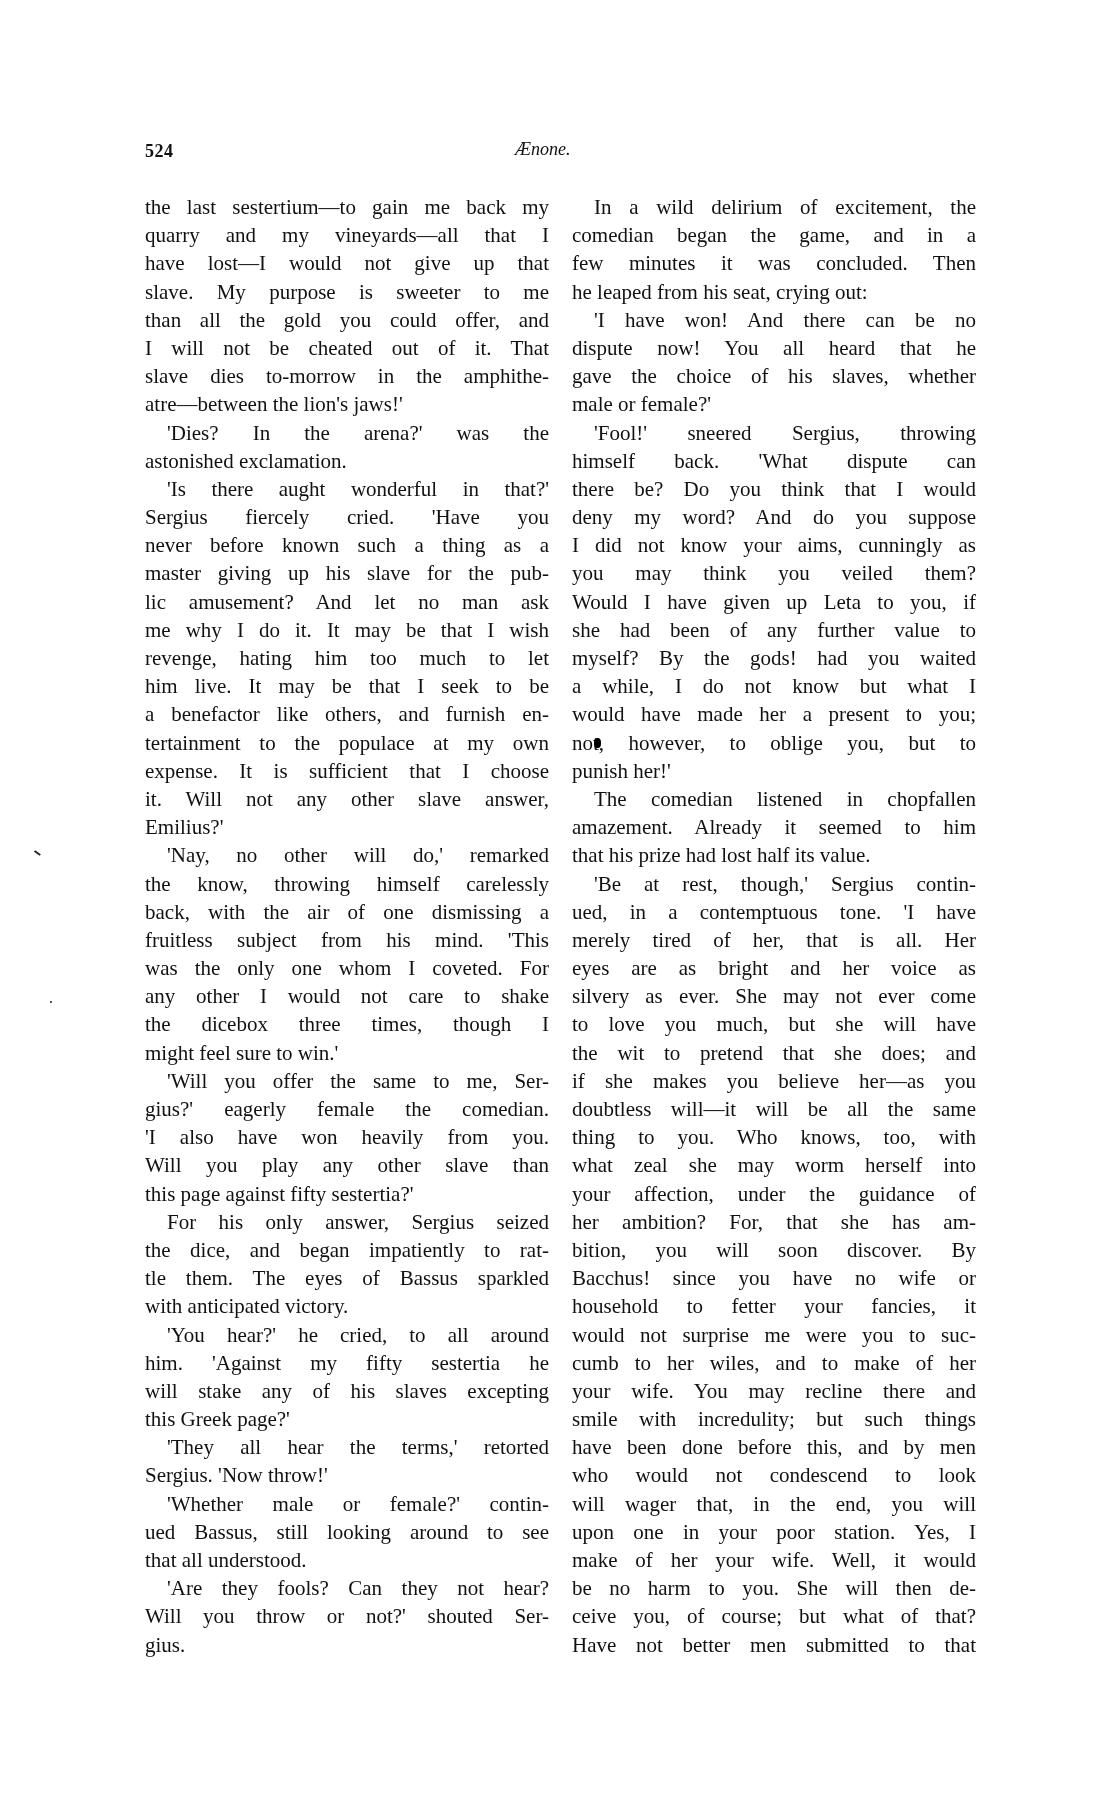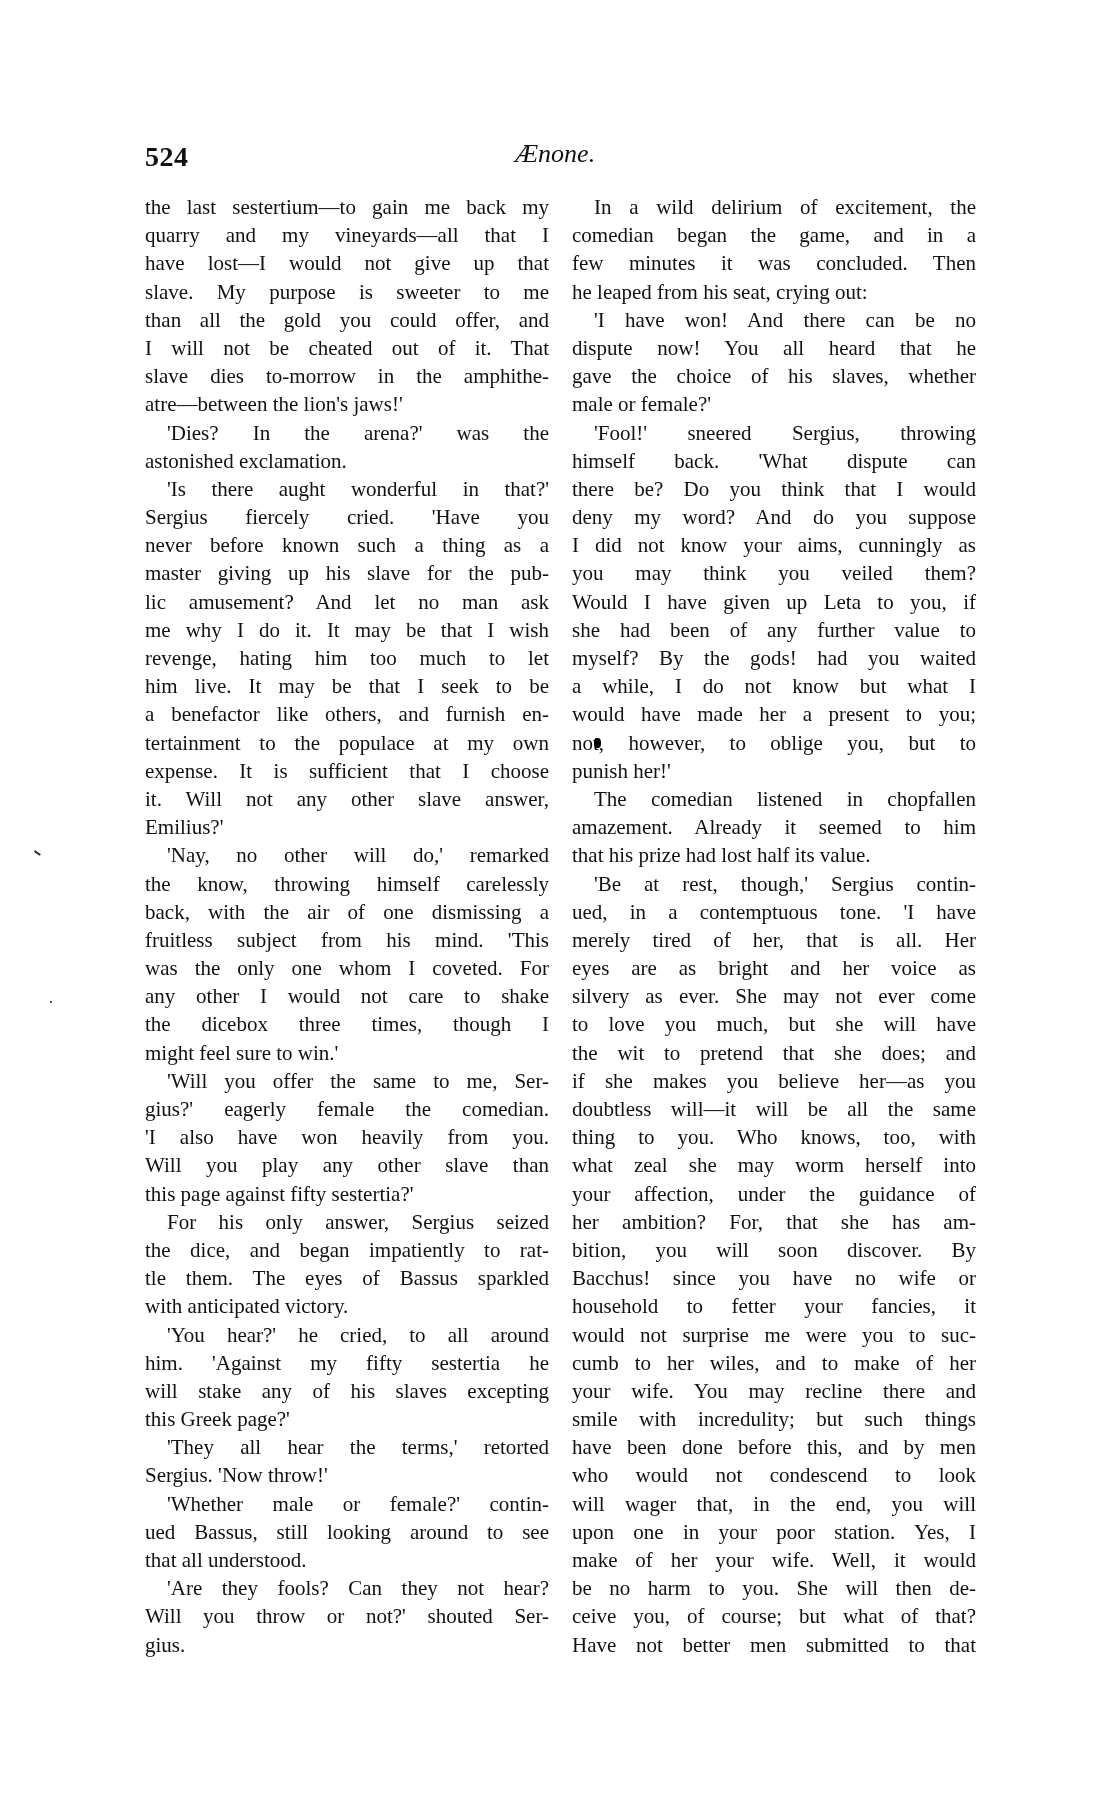--- a/index.html
+++ b/index.html
@@ -1,24 +1,24 @@
 <!DOCTYPE html>
 <html><head>
 <meta charset="utf-8">
 <style>
   html, body { margin: 0; padding: 0; }
   body {
     width: 1120px; height: 1800px; background: #ffffff; position: relative; overflow: hidden;
     font-family: "Liberation Serif", "DejaVu Serif", serif; color: #111;
   }
   .page-number {
-    position: absolute; left: 145px; top: 141px; font-size: 28px; font-weight: bold; letter-spacing: 0.5px;
+    position: absolute; left: 145px; top: 141px; font-size: 18px; font-weight: bold; letter-spacing: 0.5px;
   }
   .running-title {
-    position: absolute; left: 515px; top: 139px; font-size: 26px; font-style: italic;
+    position: absolute; left: 515px; top: 139px; font-size: 18px; font-style: italic;
   }
   .column { position: absolute; top: 193px; width: 404px; }
   .col-left { left: 145px; }
   .col-right { left: 572px; }
   .line {
     height: 28.2px; line-height: 28.2px; font-size: 21px; white-space: nowrap;
     text-align: justify; text-align-last: justify; overflow: visible;
   }
   .line.last { text-align-last: left; }
   .line.indent { padding-left: 22px; }

